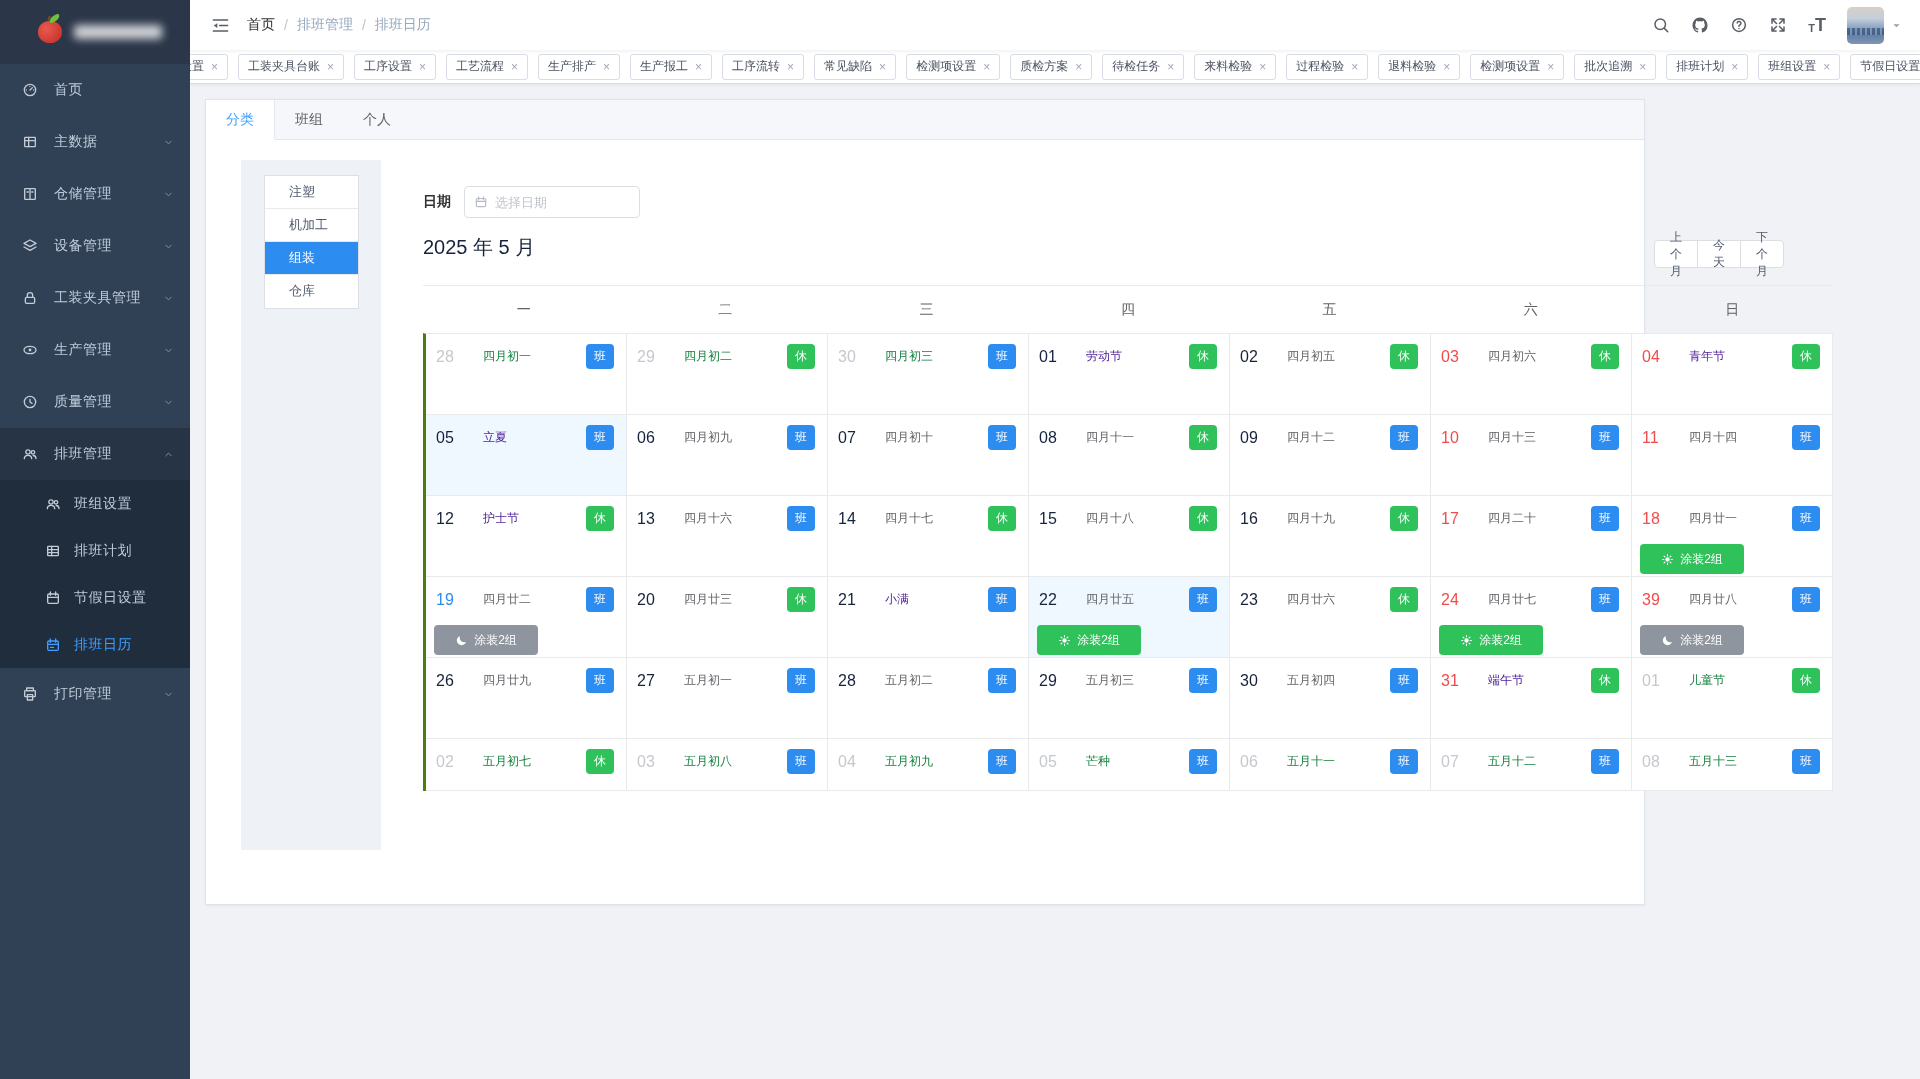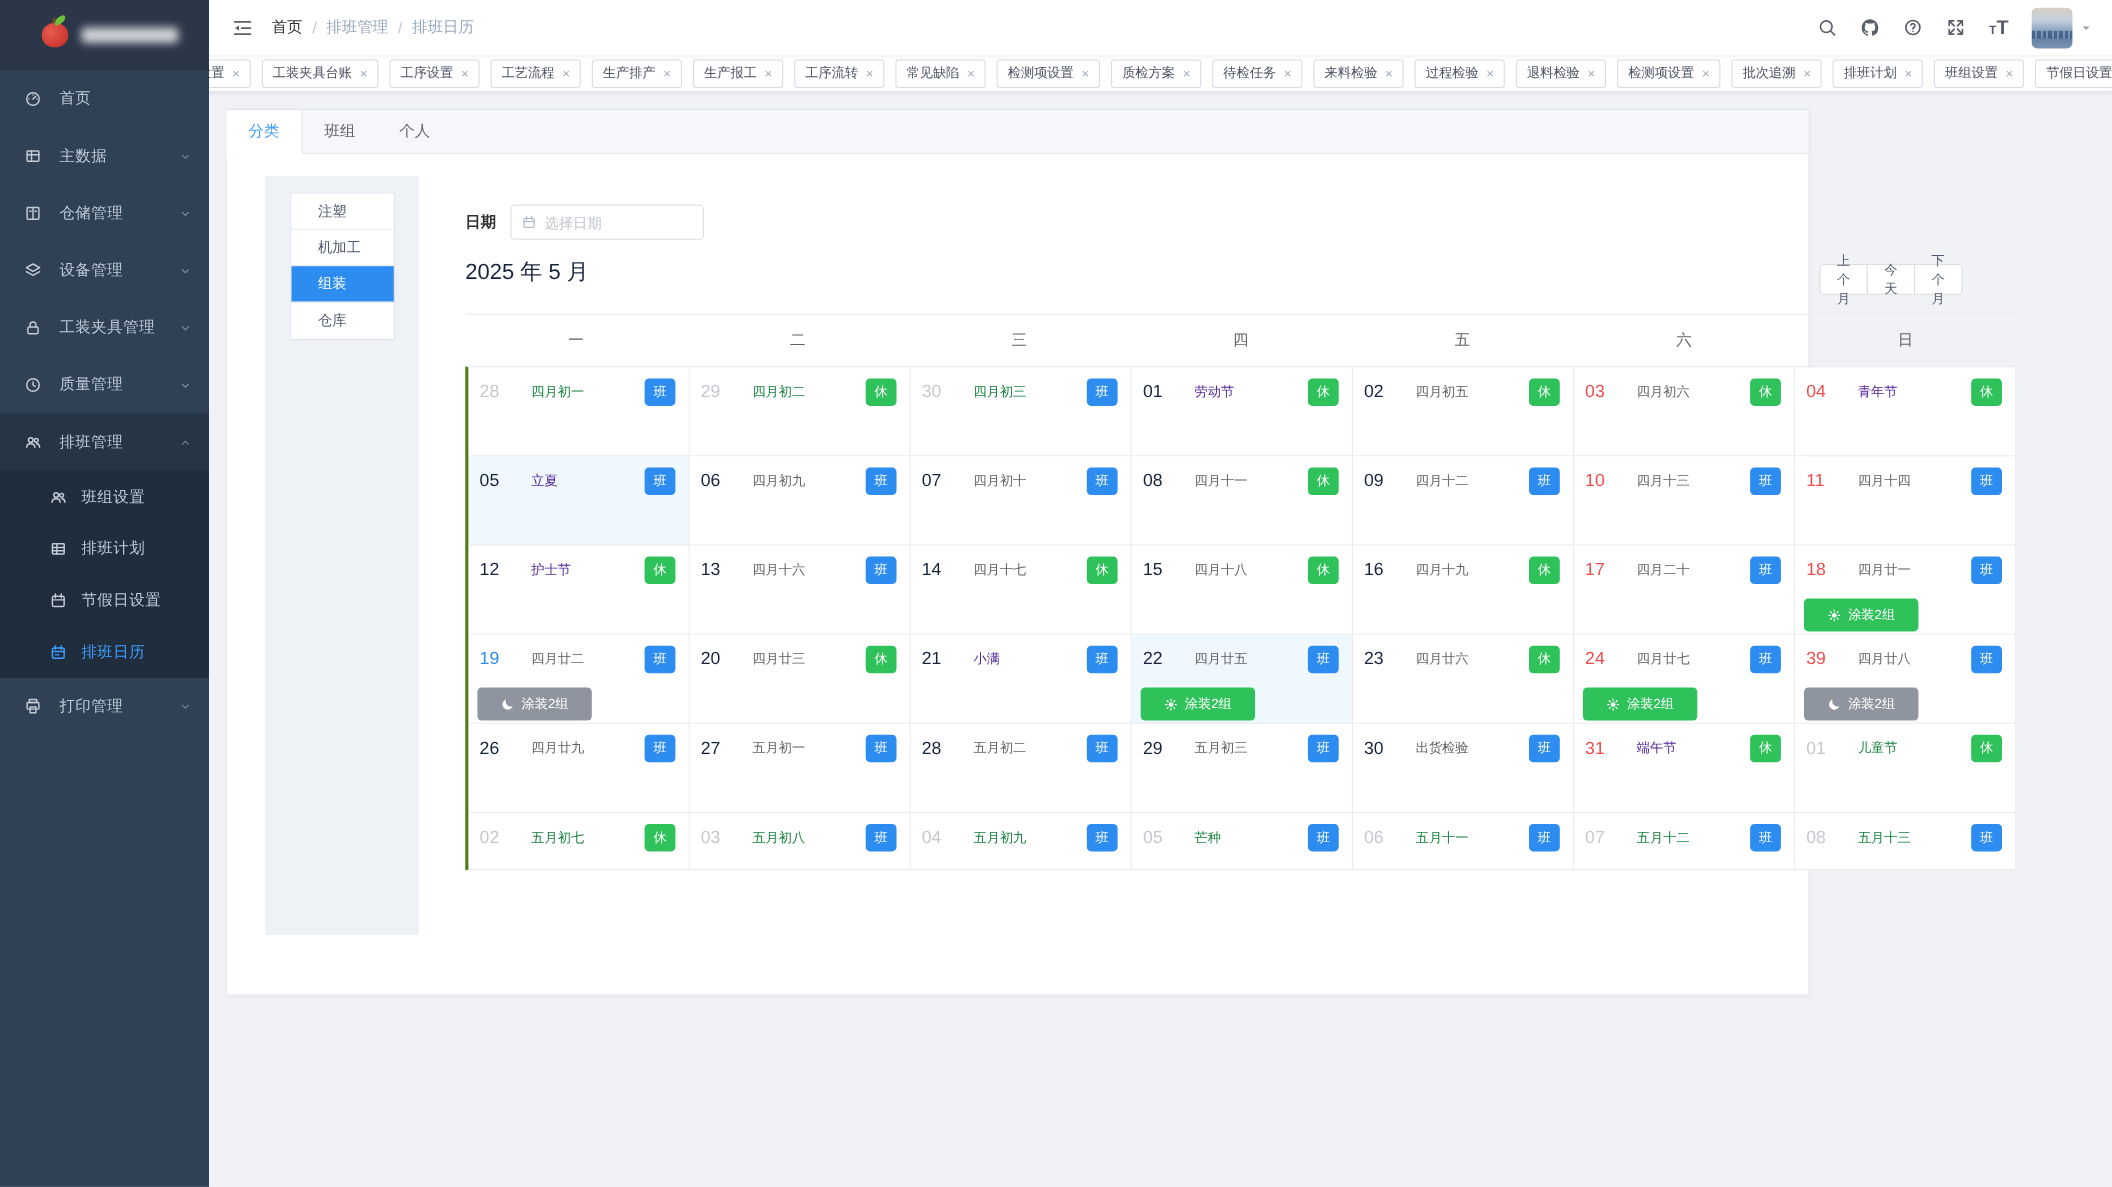--- a/index.html
+++ b/index.html
@@ -174,20 +174,34 @@
           <span class="mi-label">工装夹具管理</span>
           <span class="mi-arrow">
             <svg viewBox="0 0 24 24" fill="none" stroke="currentColor" stroke-width="2" stroke-linecap="round" stroke-linejoin="round">
               <path d="M6 9l6 6 6-6"></path>
             </svg>
           </span>
         </div>
         <div class="menu-item">
           <span class="mi-icon">
             <svg viewBox="0 0 24 24" fill="none" stroke="currentColor" stroke-width="2" stroke-linecap="round" stroke-linejoin="round">
+              <ellipse cx="12" cy="12" rx="9" ry="5.5"></ellipse>
+              <circle cx="12" cy="12" r="2.2" fill="currentColor" stroke="none"></circle>
+            </svg>
+          </span>
+          <span class="mi-label">生产管理</span>
+          <span class="mi-arrow">
+            <svg viewBox="0 0 24 24" fill="none" stroke="currentColor" stroke-width="2" stroke-linecap="round" stroke-linejoin="round">
+              <path d="M6 9l6 6 6-6"></path>
+            </svg>
+          </span>
+        </div>
+        <div class="menu-item">
+          <span class="mi-icon">
+            <svg viewBox="0 0 24 24" fill="none" stroke="currentColor" stroke-width="2" stroke-linecap="round" stroke-linejoin="round">
               <circle cx="12" cy="12" r="8.5"></circle>
               <path d="M12 8v4l3 2"></path>
             </svg>
           </span>
           <span class="mi-label">质量管理</span>
           <span class="mi-arrow">
             <svg viewBox="0 0 24 24" fill="none" stroke="currentColor" stroke-width="2" stroke-linecap="round" stroke-linejoin="round">
               <path d="M6 9l6 6 6-6"></path>
             </svg>
           </span>
@@ -713,21 +727,21 @@
                 <div class="cell">
                   <div class="cell-head">
                     <span class="day">29</span>
                     <span class="lunar">五月初三</span>
                     <span class="badge work">班</span>
                   </div>
                 </div>
                 <div class="cell">
                   <div class="cell-head">
                     <span class="day">30</span>
-                    <span class="lunar">出货检验</span>
+                    <span class="lunar">五月初四</span>
                     <span class="badge work">班</span>
                   </div>
                 </div>
                 <div class="cell">
                   <div class="cell-head">
                     <span class="day red">31</span>
                     <span class="lunar green">端午节</span>
                     <span class="badge rest">休</span>
                   </div>
                 </div>

